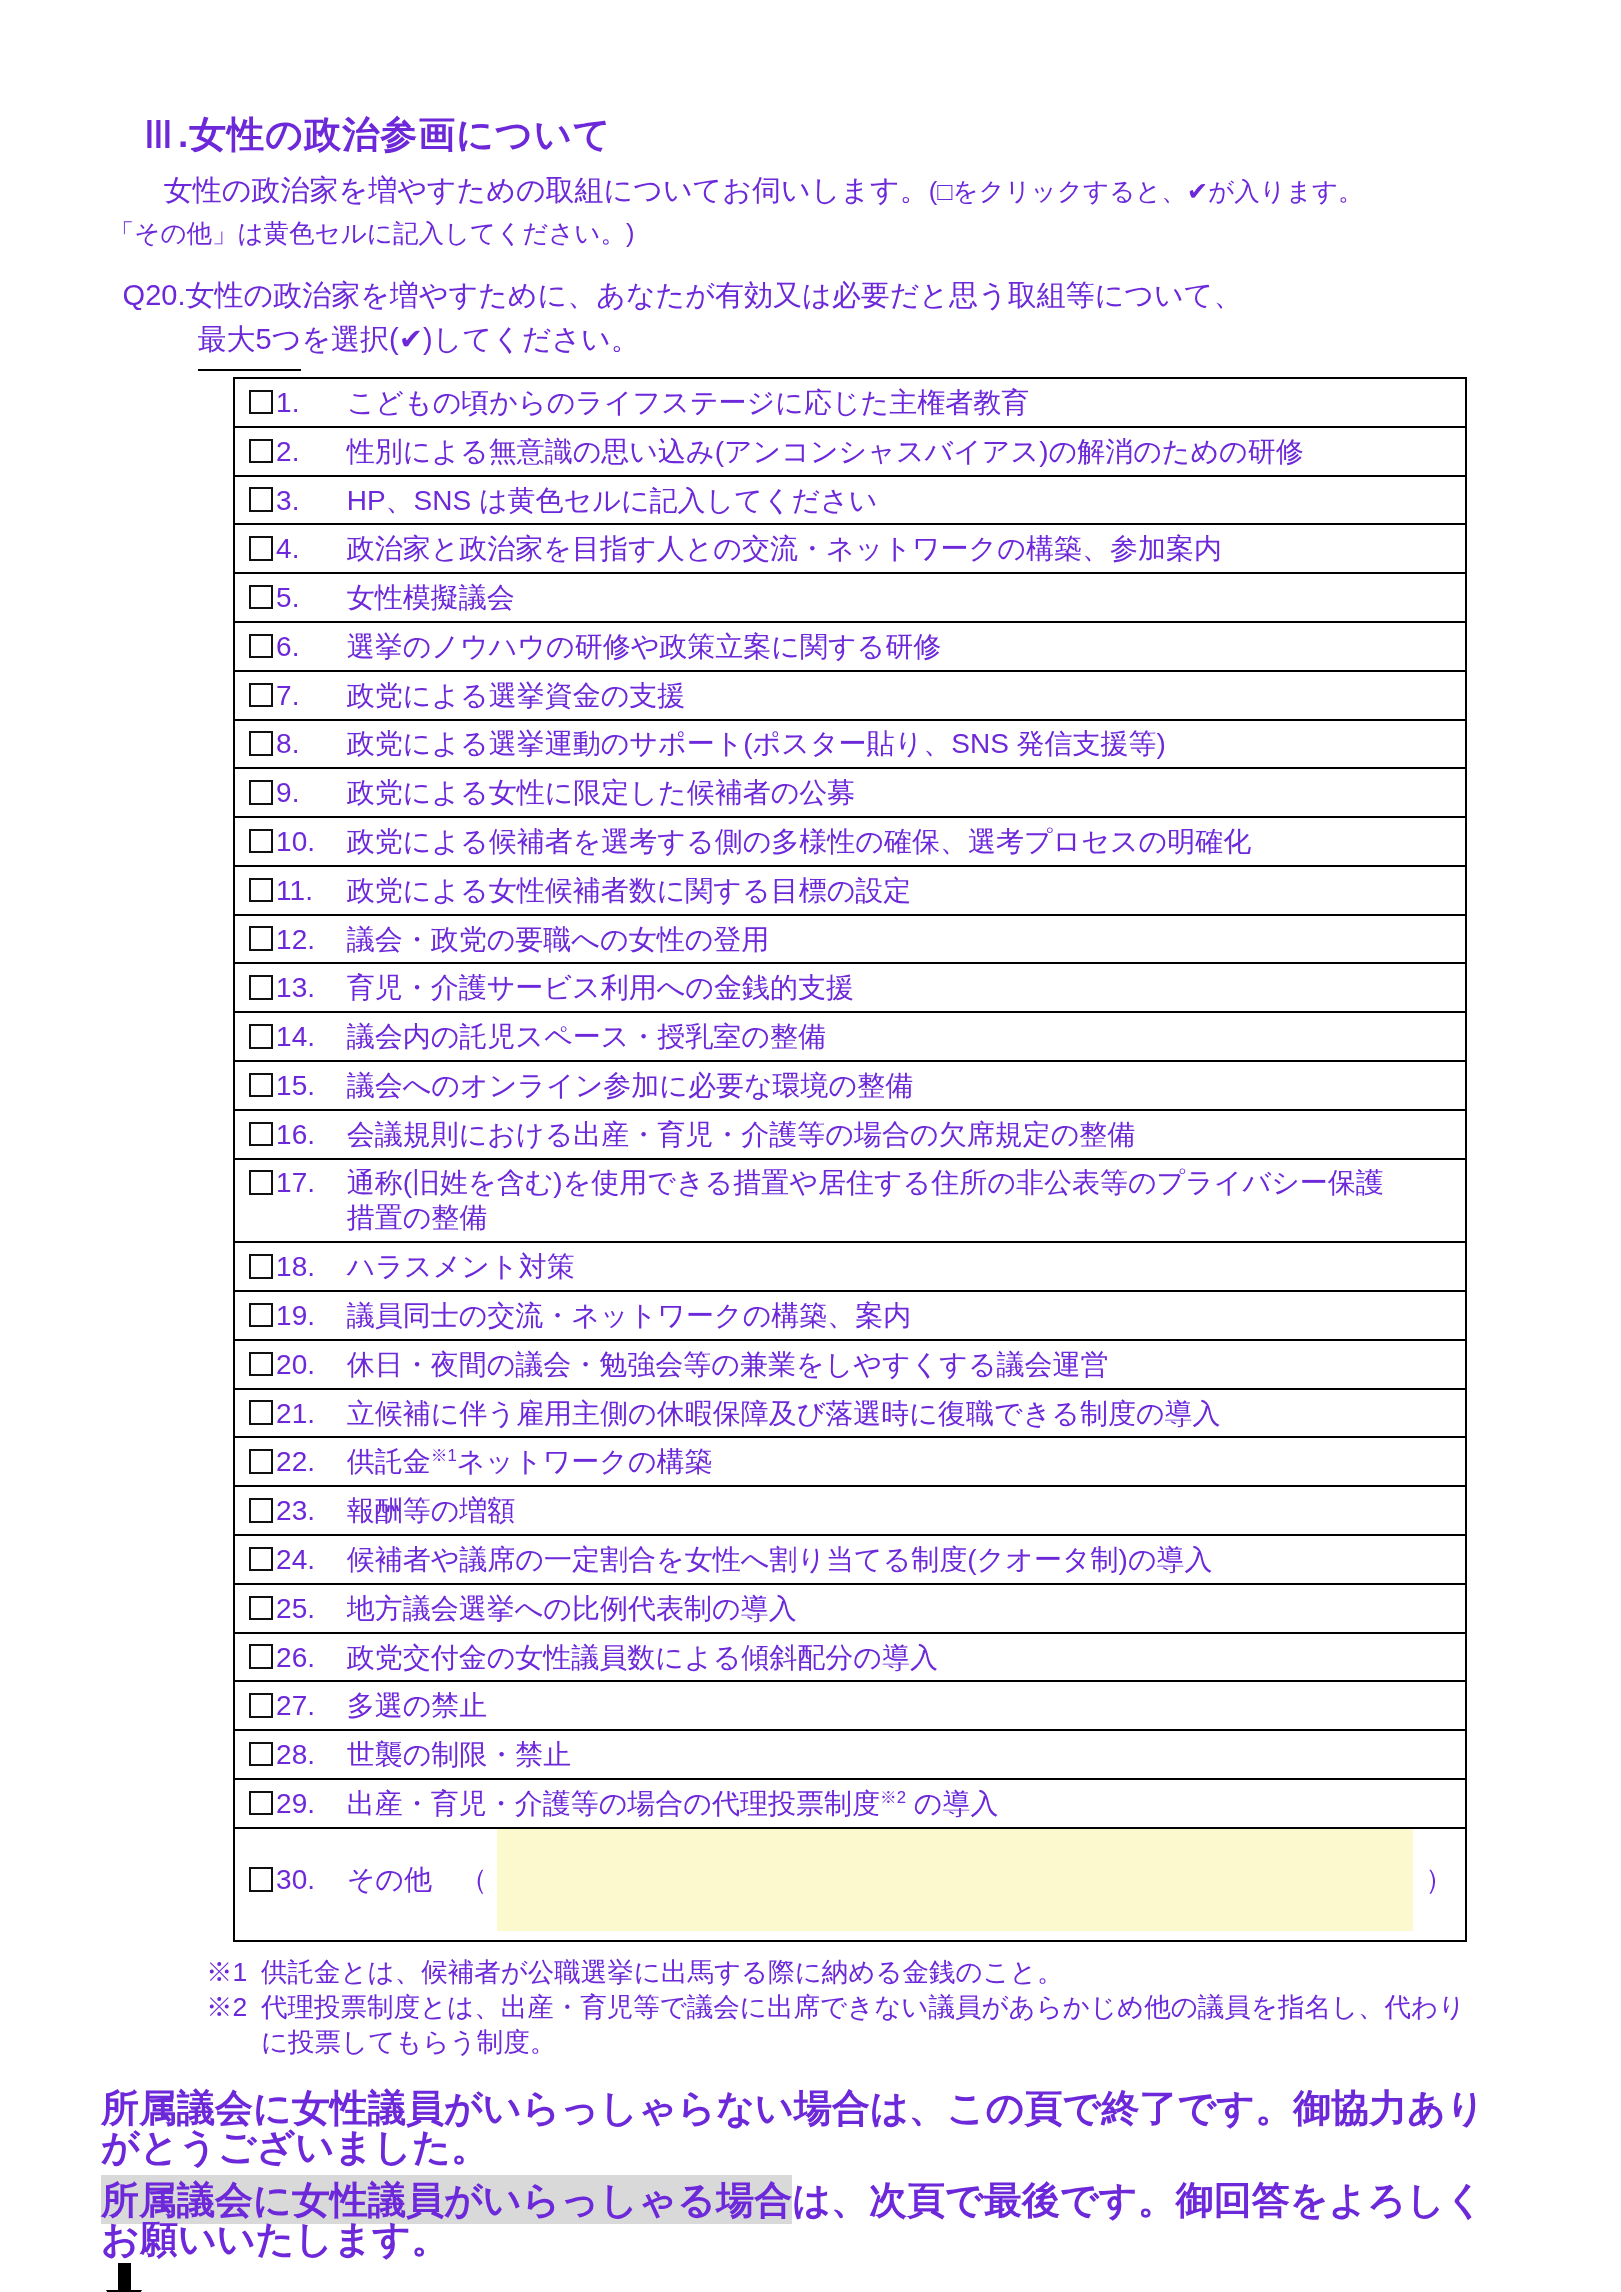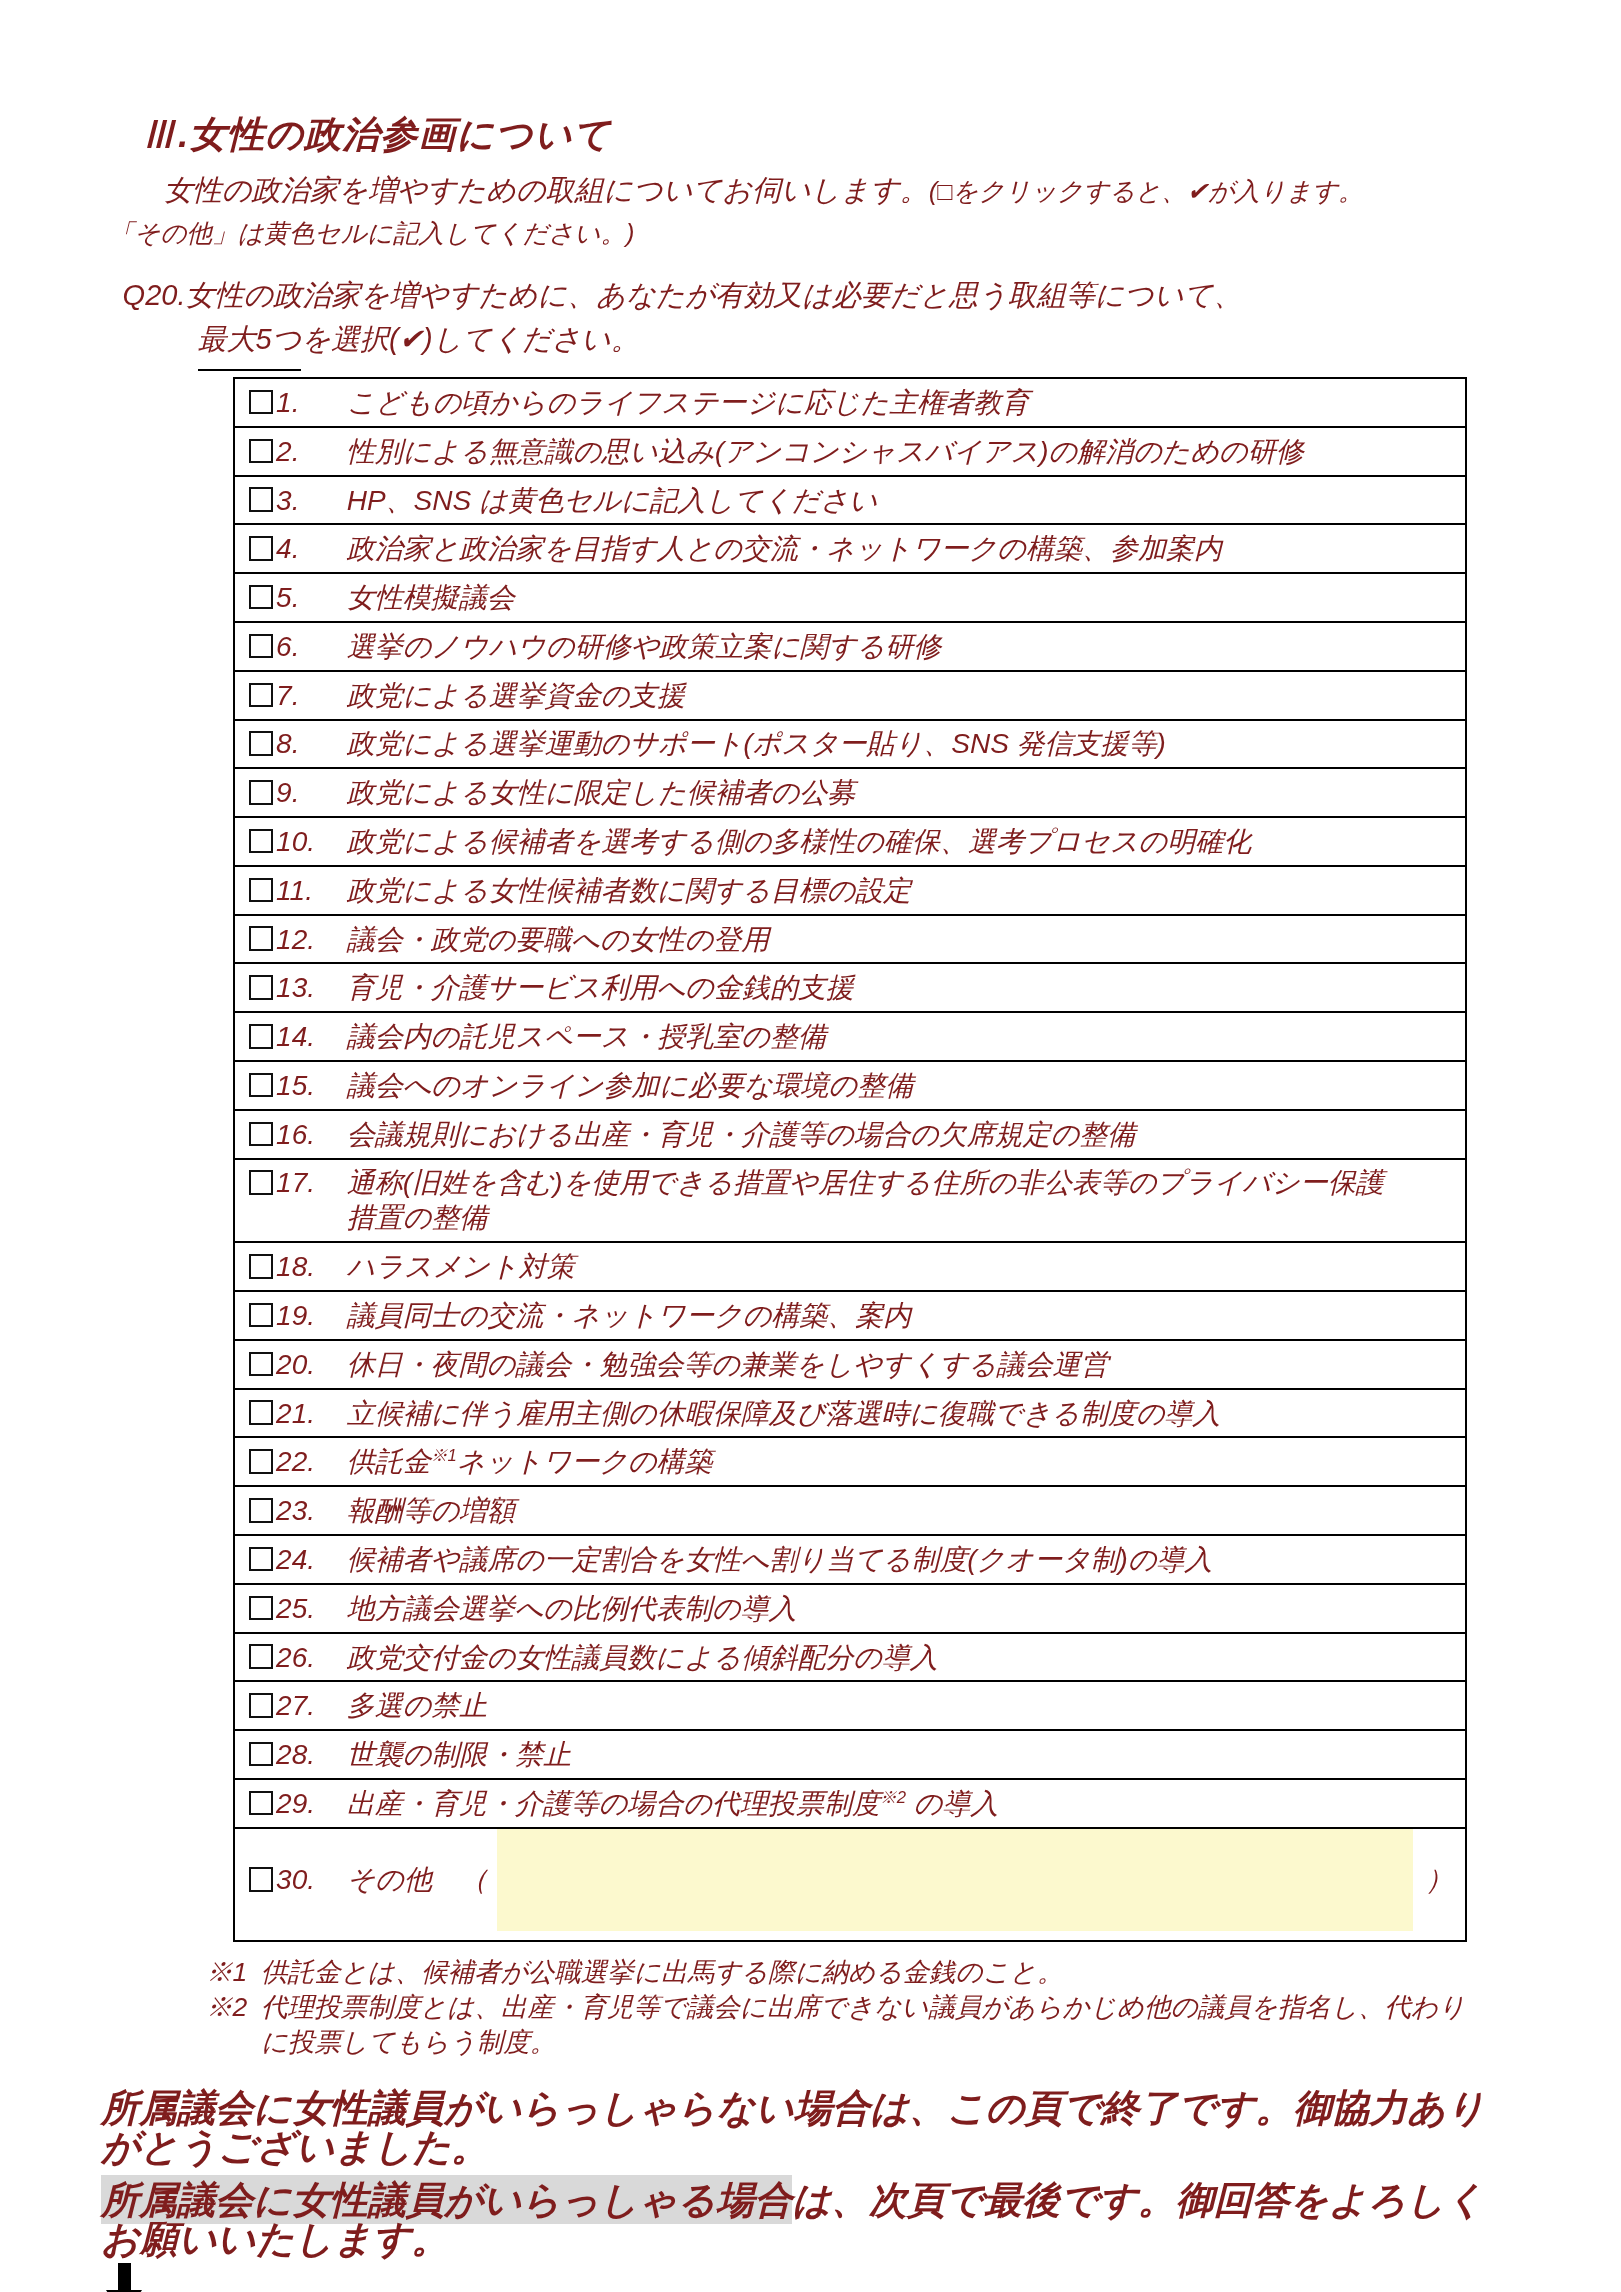--- a/index.html
+++ b/index.html
@@ -1,20 +1,20 @@
 <!DOCTYPE html>
 <html lang="ja"><head>
 <meta charset="utf-8">
 <style>
   html,body{margin:0;padding:0;background:#888;}
   .page{
     width:1621px;height:2293px;background:#ffffff;box-sizing:border-box;
-    padding:110px 98px 0 101px;color:#7f1d1d;
+    padding:110px 98px 0 101px;color:#6d28d9;
     font-family:"Liberation Sans", sans-serif;
-    position:relative;overflow:hidden;font-style:italic;
+    position:relative;overflow:hidden;
   }
   .sec-title{font-size:37px;font-weight:bold;margin:0 0 0 39px;letter-spacing:1px;}
   .intro{font-size:29px;line-height:41px;margin:9.8px 0 0 7.8px;text-indent:55px;}
   .intro .note{font-size:25.5px;}
   .q20{font-size:29px;line-height:44px;margin:19.6px 0 0 21.6px;}
   .q20 .l2{margin-left:75px;}
   .ul{border-bottom:2.9px solid #000;padding-bottom:14px;}
   .opt-table{margin:15.7px 0 0 132px;width:1234px;border:2px solid #000;box-sizing:border-box;}
   .opt-row{display:flex;align-items:flex-start;padding:5.9px 9.8px 5.9px 13.7px;font-size:28px;line-height:35px;}
   .opt-row + .opt-row{border-top:2px solid #000;}

